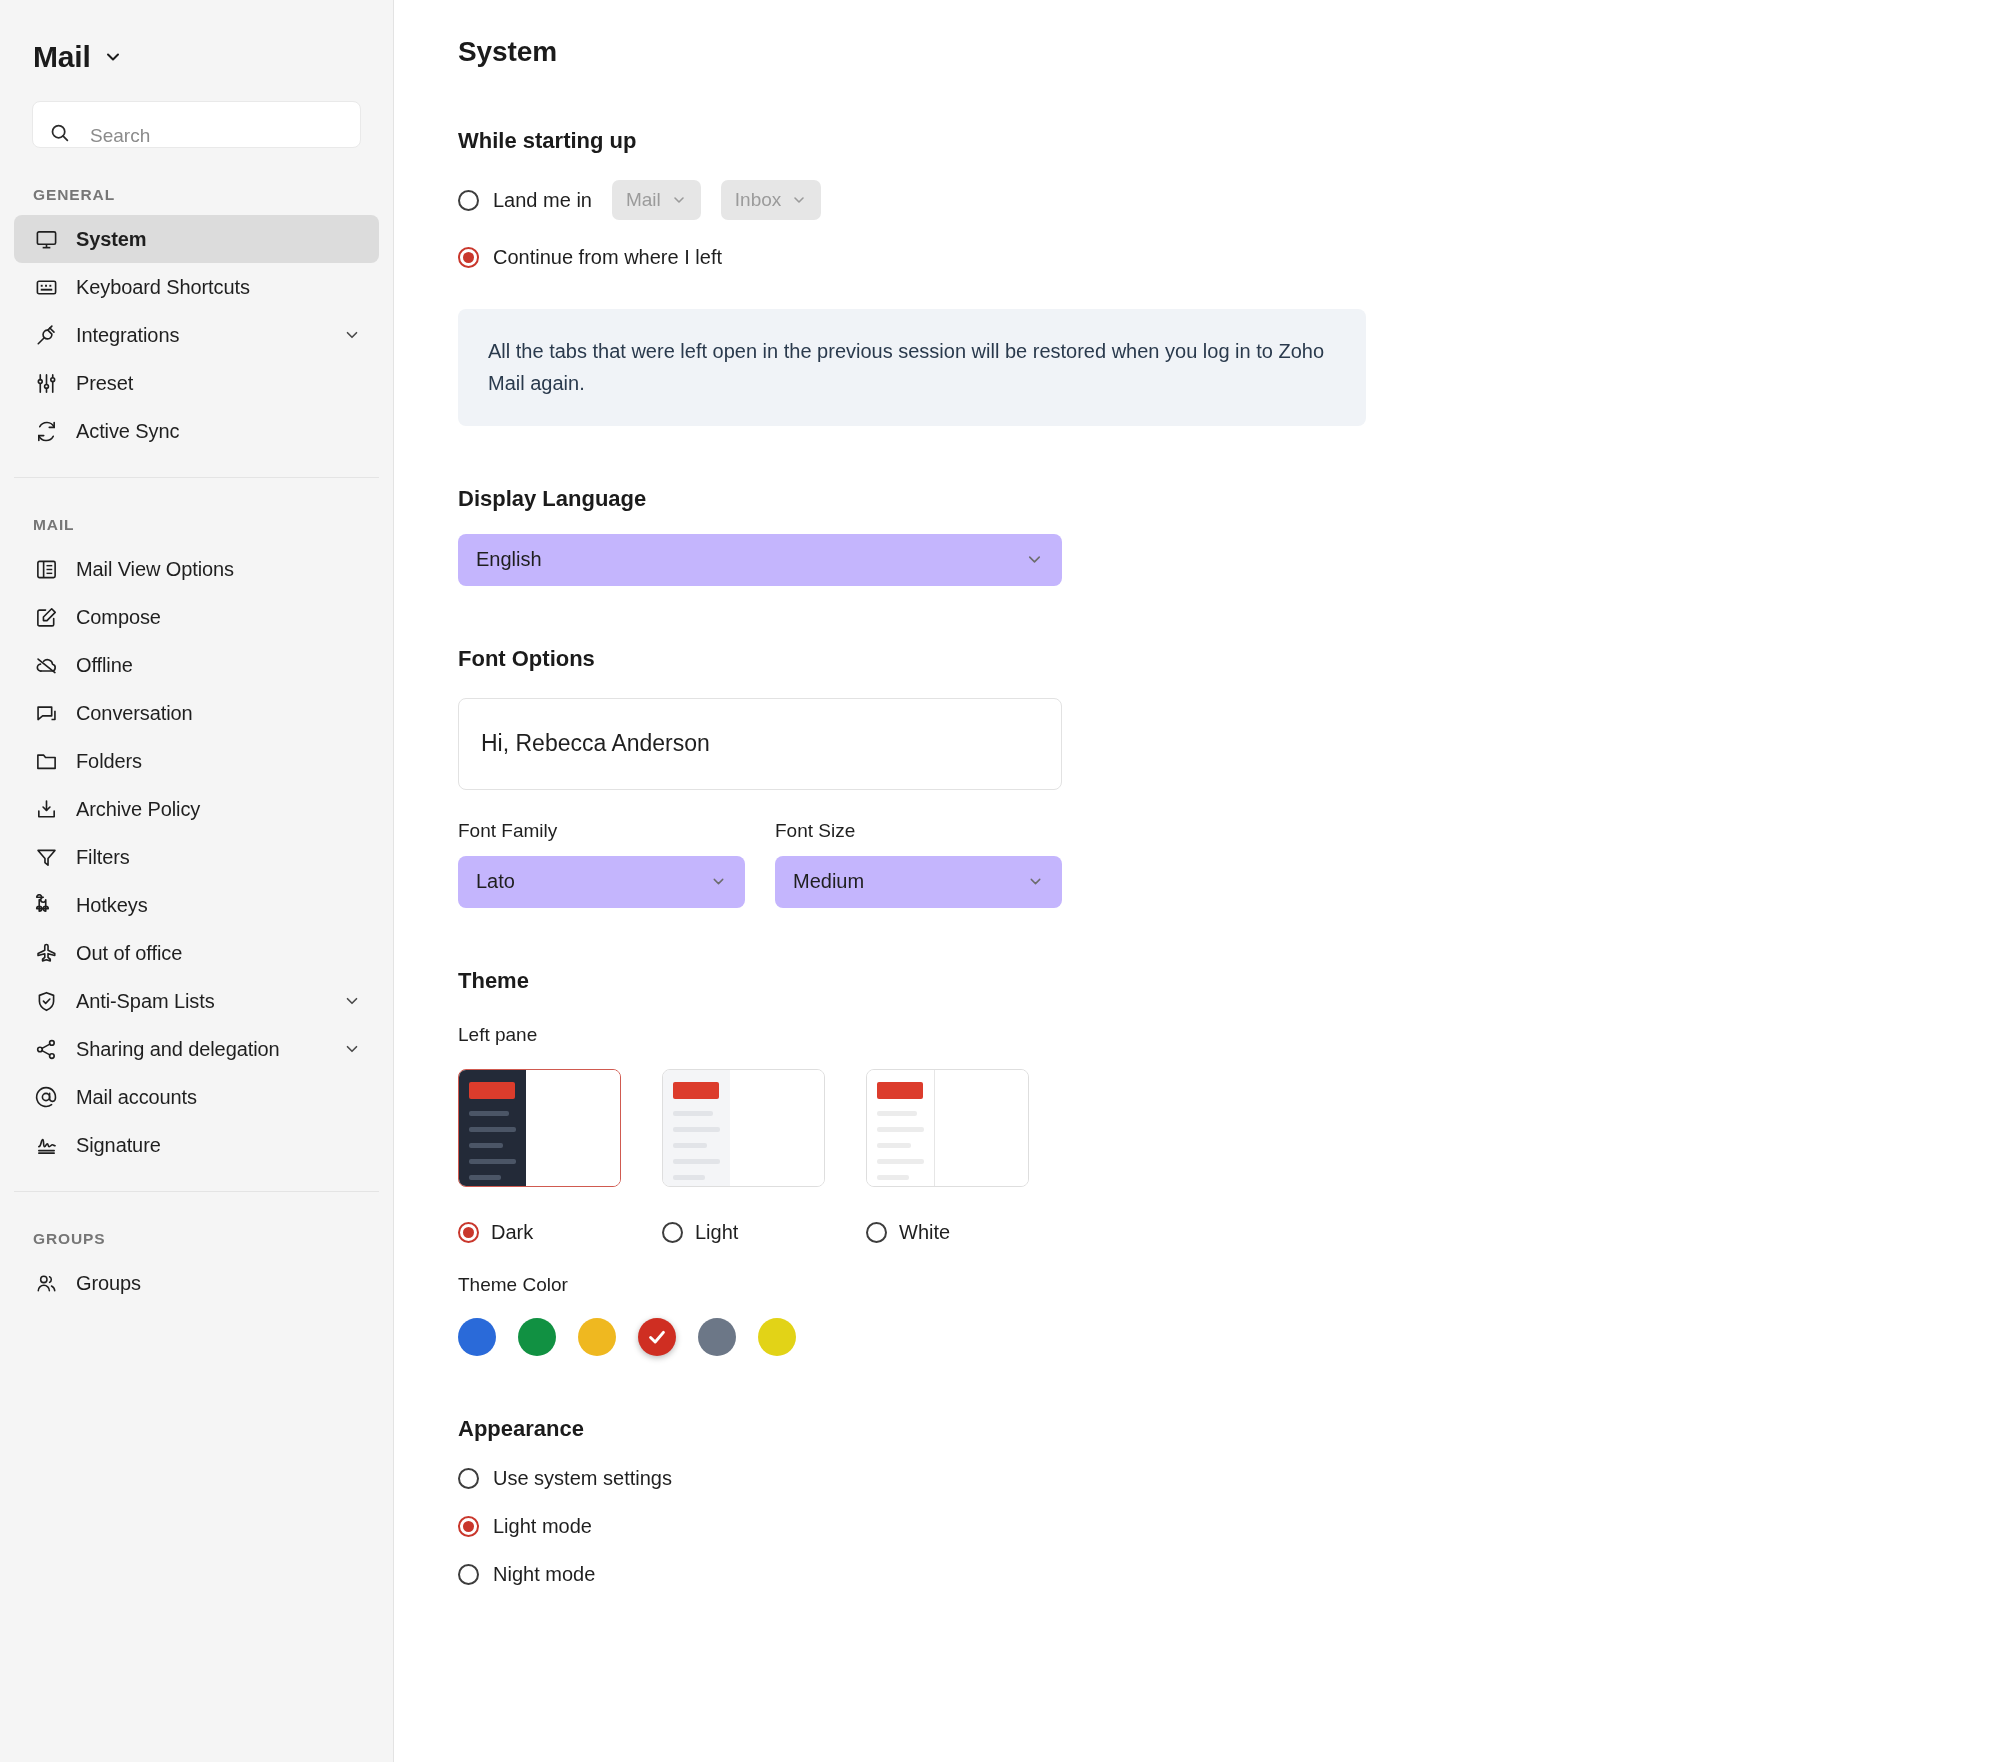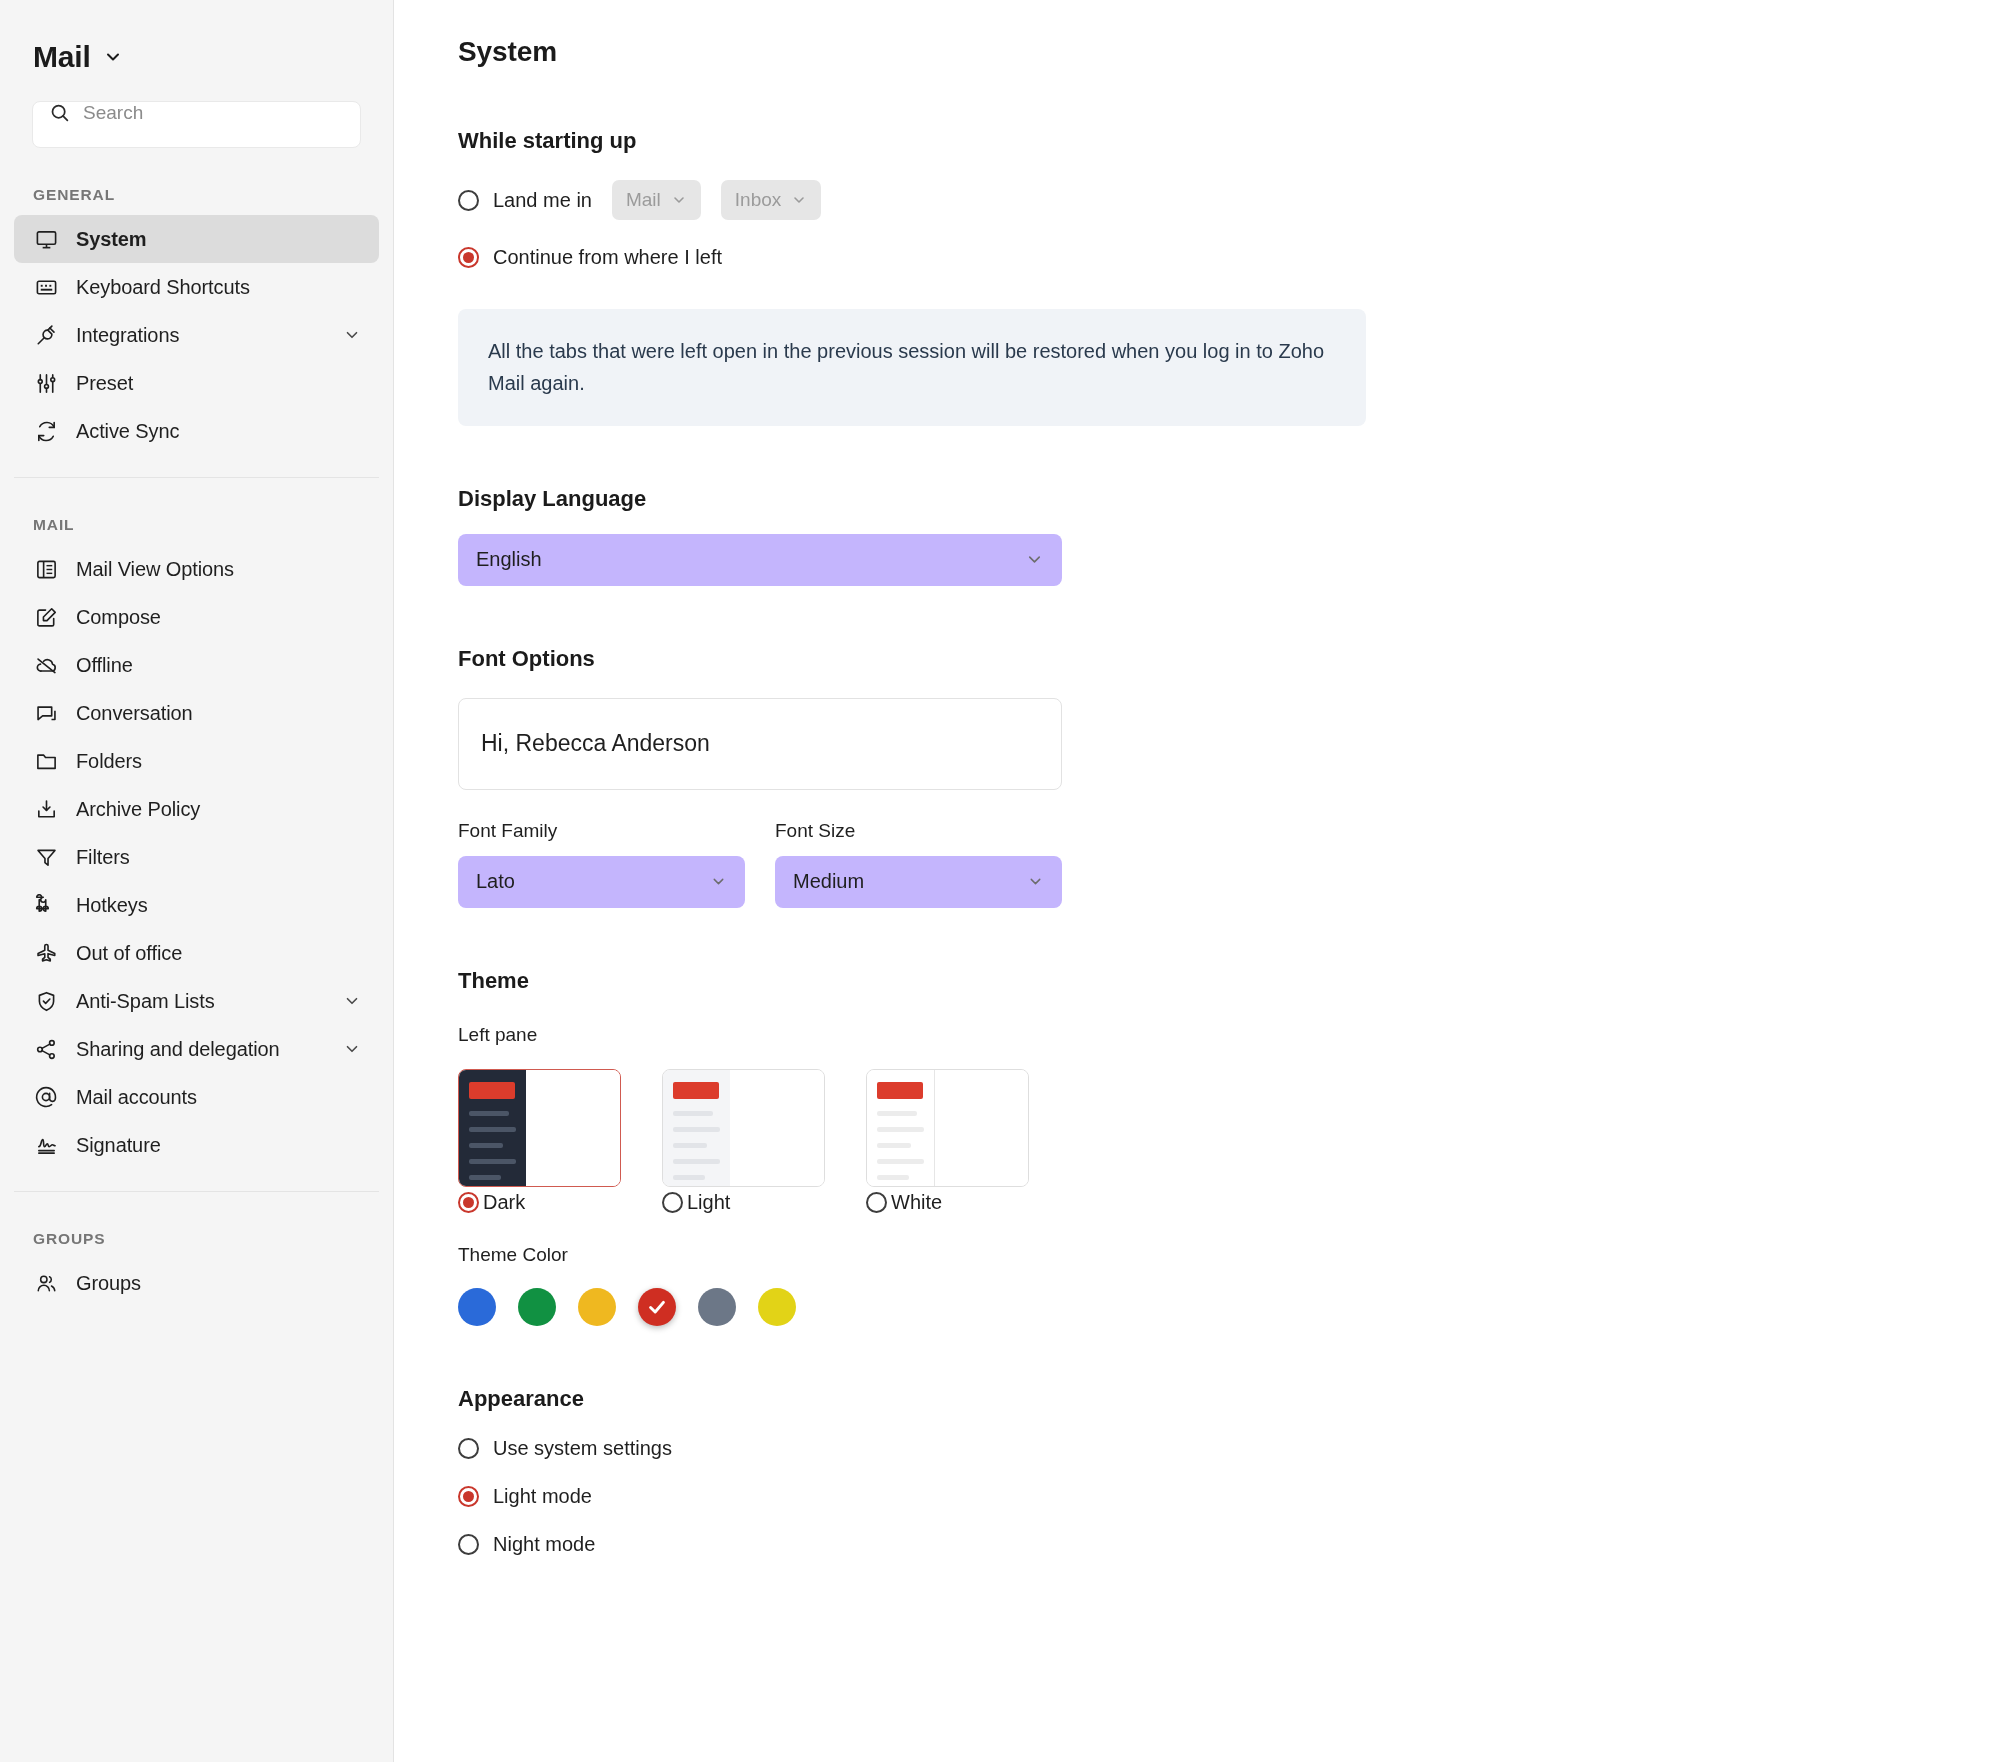--- a/index.html
+++ b/index.html
@@ -39,22 +39,22 @@
     color: #1b1b1b;
     letter-spacing: -0.2px;
   }
   .chev-brand { color: #1b1b1b; display:flex; align-items:center; }
 
   .search-wrap {
     margin: 27px 32px 0 32px;
   }
   .search-box {
     display: flex;
-    align-items: flex-start;
-    gap: 13px;
+    align-items: flex-end;
+    gap: 20px;
     height: 47px;
     background: #ffffff;
     border: 1px solid #e9e9e9;
     border-radius: 8px;
     padding: 0 16px;
   }
   .search-box input {
     border: none;
     outline: none;
     background: transparent;
@@ -275,22 +275,22 @@
   .thumb.light .pane-l { background: #f4f5f7; }
   .thumb.light .t-line { background: #e2e4e8; }
   
   .thumb.white .pane-l { background: #ffffff; }
   .thumb.white .pane-r { border-left: 1px solid #e6e6e6; }
   .thumb.white .t-line { background: #ececec; }
 
   .theme-radio-row {
     display: flex;
     align-items: center;
-    gap: 4px;
-    margin-top: 4px;
+    gap: 12px;
+    margin-top: 34px;
   }
   .theme-radio-row .radio-label { font-size: 20px; }
 
   .swatches {
     display: flex;
     gap: 22px;
     margin-top: 22px;
   }
   .swatch {
     width: 38px; height: 38px;

